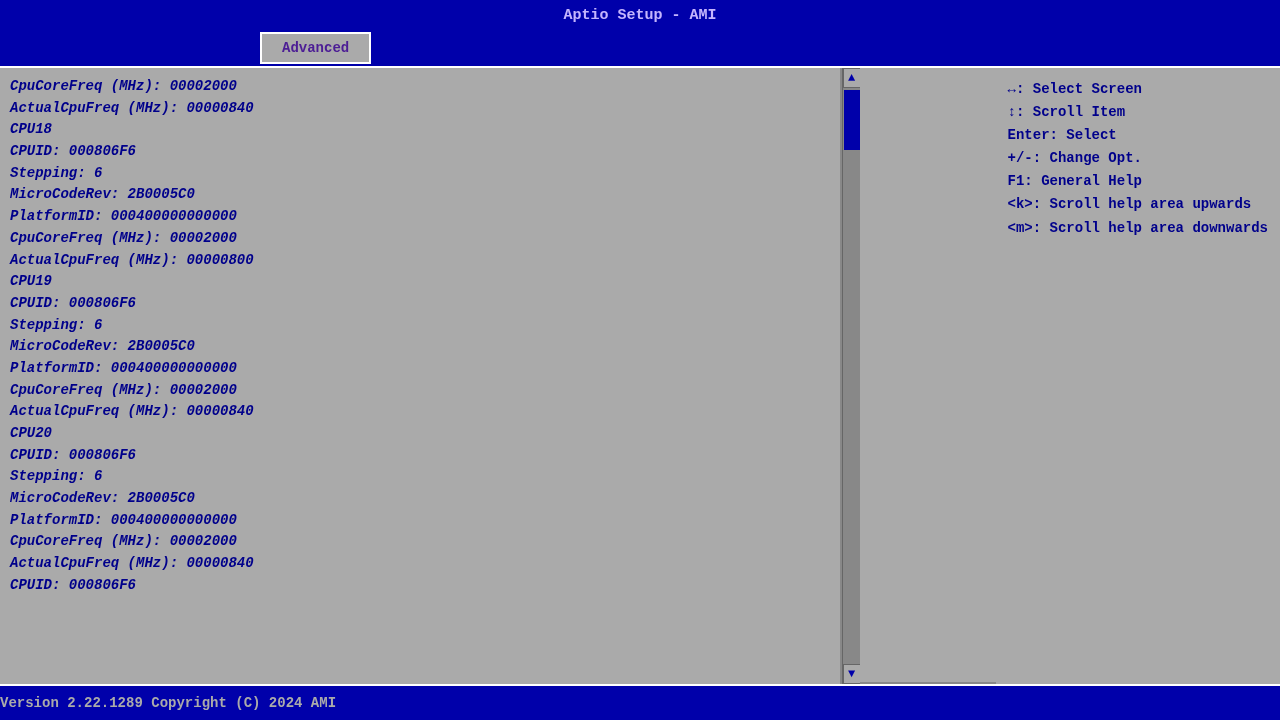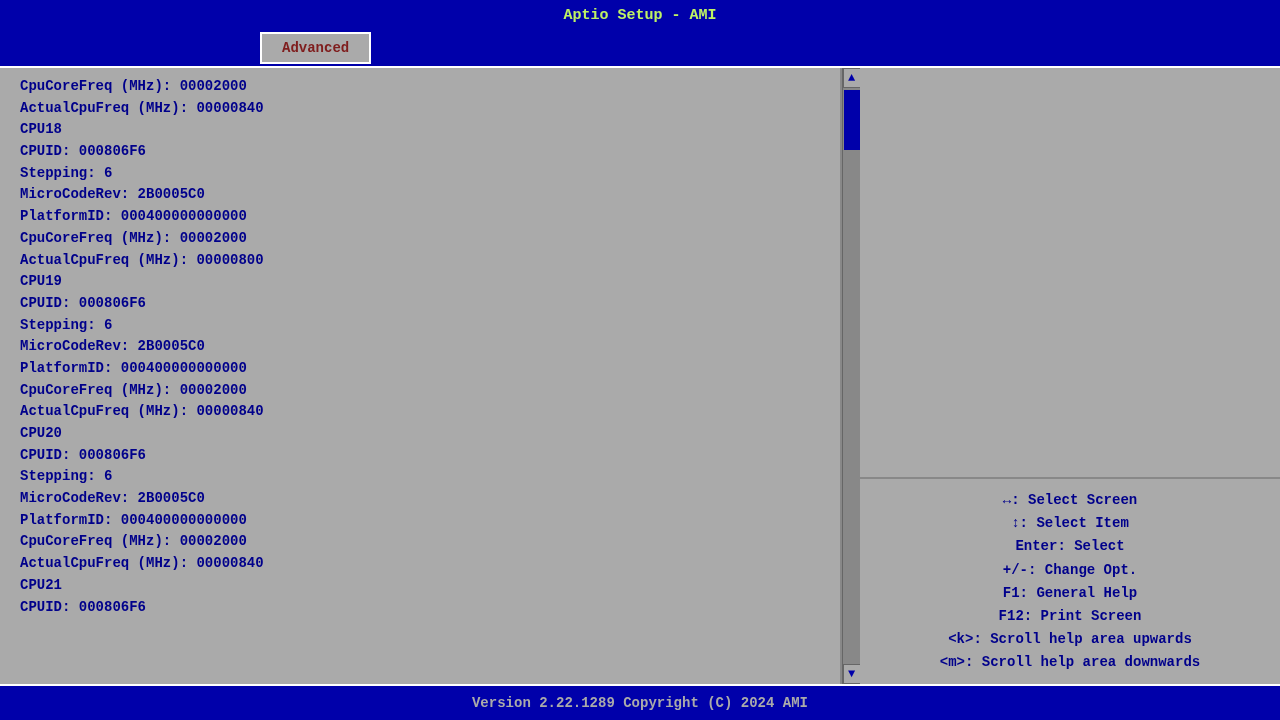--- a/index.html
+++ b/index.html
@@ -12,21 +12,21 @@
     }
 
     
     #title-bar {
       width: 100%;
       height: 30px;
       background: #0000AA;
       display: flex;
       align-items: center;
       justify-content: center;
-      color: #bef264;
+      color: #c4b5fd;
       font-size: 15px;
       font-weight: bold;
     }
 
     
     #tab-bar {
       width: 100%;
       height: 36px;
       background: #0000AA;
       display: flex;
@@ -40,44 +40,45 @@
       font-size: 14px;
       font-weight: bold;
       cursor: pointer;
       color: #0000AA;
       background: #AAAAAA;
       border: 2px solid #FFFFFF;
     }
 
     .tab-item.active {
       background: #AAAAAA;
-      color: #7f1d1d;
+      color: #4c1d95;
       border: 2px solid #FFFFFF;
     }
 
     
     #main-content {
       width: 100%;
       height: 620px;
       display: flex;
       background: #AAAAAA;
       border-top: 2px solid #FFFFFF;
       border-bottom: 2px solid #FFFFFF;
     }
 
     
     #left-panel {
       flex: 1;
       background: #AAAAAA;
       color: #00008B;
       font-size: 14px;
-      padding: 8px 20px;
+      padding: 8px 10px;
       overflow: hidden;
       position: relative;
       border-right: 2px solid #888;
+      font-style: italic;
     }
 
     #left-panel .cpu-info {
       line-height: 1.55;
       font-weight: bold;
     }
 
     
     #scrollbar {
       width: 18px;
@@ -108,23 +109,22 @@
       background: #0000AA;
       margin-top: 2px;
       cursor: pointer;
     }
 
     
     #right-panel {
       width: 420px;
       background: #AAAAAA;
       display: flex;
-      flex-direction: column;
+      flex-direction: row;
       padding: 0;
-      text-align: center;
     }
 
     #help-area {
       flex: 1;
       background: #AAAAAA;
       border-bottom: 2px solid #888;
     }
 
     #key-legend {
       padding: 10px 12px;
@@ -134,21 +134,20 @@
       line-height: 1.65;
     }
 
     
     #footer {
       width: 100%;
       height: 34px;
       background: #0000AA;
       display: flex;
       align-items: center;
-      justify-content: center;
       color: #AAAAAA;
       font-size: 14px;
       font-weight: bold;
     }
   </style>
 </head>
 <body>
 
 <div id="title-bar">
   <span>Aptio Setup - AMI</span>
@@ -180,40 +179,38 @@
         <div>PlatformID: 000400000000000</div>
         <div>CpuCoreFreq (MHz): 00002000</div>
         <div>ActualCpuFreq (MHz): 00000840</div>
         <div>CPU20</div>
         <div>CPUID: 000806F6</div>
         <div>Stepping: 6</div>
         <div>MicroCodeRev: 2B0005C0</div>
         <div>PlatformID: 000400000000000</div>
         <div>CpuCoreFreq (MHz): 00002000</div>
         <div>ActualCpuFreq (MHz): 00000840</div>
-        <div>CPU21</div>
         <div>CPUID: 000806F6</div>
       </div>
   </div>
 
   <div id="scrollbar">
     <div class="scroll-arrow">▲</div>
     <div class="scroll-thumb"></div>
     <div class="scroll-arrow" style="margin-top:auto">▼</div>
   </div>
 
   <div id="right-panel">
     <div id="help-area"></div>
     <div id="key-legend">
         <div>↔:  Select Screen</div>
-        <div>↕:  Select Item</div>
+        <div>↕:  Scroll Item</div>
         <div>Enter: Select</div>
         <div>+/-:  Change Opt.</div>
         <div>F1:  General Help</div>
-        <div>F12:  Print Screen</div>
         <div>&lt;k&gt;:  Scroll help area upwards</div>
         <div>&lt;m&gt;:  Scroll help area downwards</div>
       </div>
   </div>
 
 </div>
 
 <div id="footer">
   <span>Version 2.22.1289 Copyright (C) 2024 AMI</span>
 </div>

